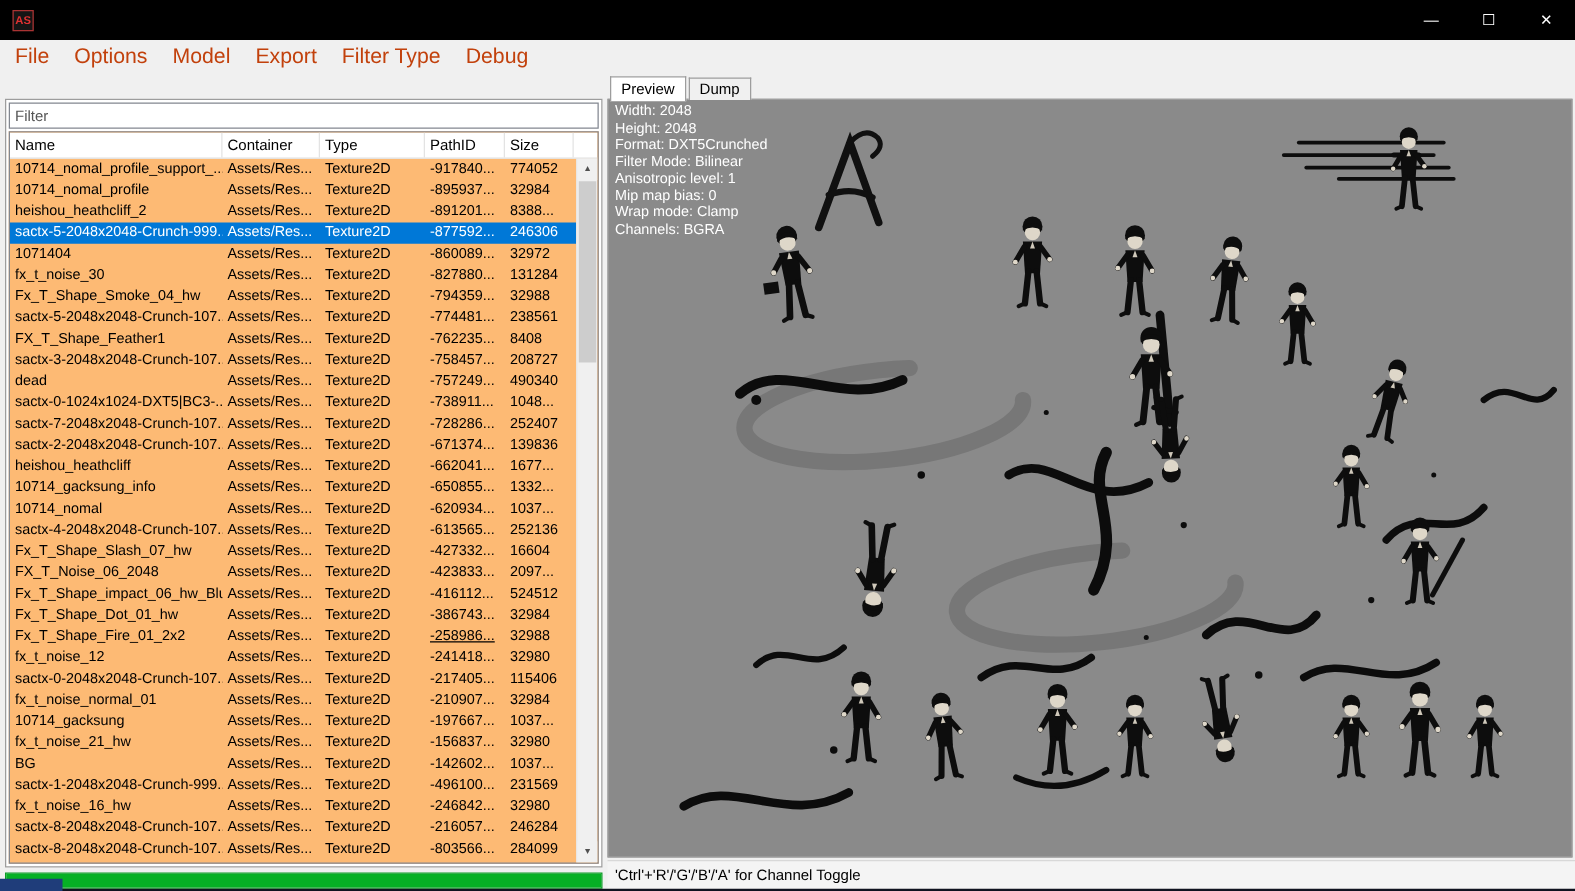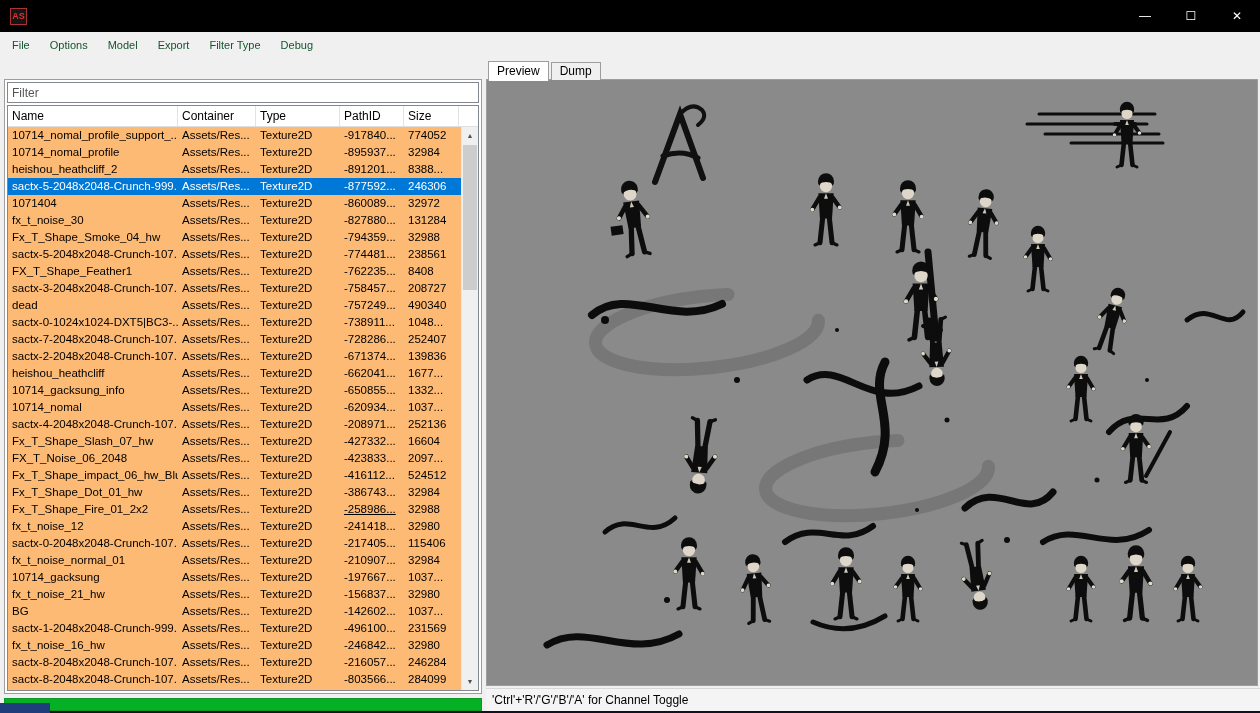--- a/index.html
+++ b/index.html
@@ -8,21 +8,21 @@
 
   
   .titlebar { position:absolute; top:0; left:0; right:0; height:32px; background:#000; color:#fff; display:flex; align-items:center; }
   .app-icon { width:17px; height:17px; margin:0 8px 0 10px; background:#151515; border:1px solid #a33; color:#e03131; font-size:9px; font-weight:bold; display:flex; align-items:center; justify-content:center; flex:0 0 auto; }
   .title-text { font-size:12px; white-space:nowrap; overflow:hidden; }
   .win-controls { margin-left:auto; display:flex; height:100%; }
   .win-btn { width:46px; height:100%; display:flex; align-items:center; justify-content:center; color:#fff; font-size:12px; cursor:default; }
 
   
   .menubar { position:absolute; top:32px; left:0; right:0; height:26px; background:#f0f0f0; display:flex; padding-left:2px; }
-  .menu-item { padding:1px 10px; font-size:11px; color:#14532d; display:flex; align-items:center; }
+  .menu-item { padding:1px 10px; font-size:17px; color:#c2410c; display:flex; align-items:center; }
 
   
   .tabs { display:flex; height:20px; align-items:flex-end; padding-left:2px; position:relative; z-index:2; }
   .tab { font-size:12px; padding:2px 8px 2px; background:#f0f0f0; border:1px solid #9d9d9d; border-bottom:none; margin-right:2px; height:18px; line-height:13px; color:#000; white-space:nowrap; }
   .tab.active { background:#fff; height:20px; margin-bottom:-1px; padding-top:3px; }
 
   
   .left-panel { position:absolute; left:4px; top:60px; width:478px; height:634px; }
   .tab-page { position:absolute; top:19px; left:0; right:0; bottom:0; background:#fff; border:1px solid #9d9d9d; padding:2px; display:flex; flex-direction:column; }
   .filter { height:21px; border:1px solid #828790; font-size:12px; padding:0 4px; margin-bottom:2px; outline:none; width:100%; color:#000; }
@@ -216,21 +216,21 @@
               <div class="lv-cell" style="width: 170px;">10714_nomal</div>
               <div class="lv-cell" style="width: 78px;">Assets/Res...</div>
               <div class="lv-cell" style="width: 84px;">Texture2D</div>
               <div class="lv-cell" style="width: 64px;">-620934...</div>
               <div class="lv-cell" style="width: 55px;">1037...</div>
             </div>
             <div class="lv-row">
               <div class="lv-cell" style="width: 170px;">sactx-4-2048x2048-Crunch-107...</div>
               <div class="lv-cell" style="width: 78px;">Assets/Res...</div>
               <div class="lv-cell" style="width: 84px;">Texture2D</div>
-              <div class="lv-cell" style="width: 64px;">-208971...</div>
+              <div class="lv-cell" style="width: 64px;">-613565...</div>
               <div class="lv-cell" style="width: 55px;">252136</div>
             </div>
             <div class="lv-row">
               <div class="lv-cell" style="width: 170px;">Fx_T_Shape_Slash_07_hw</div>
               <div class="lv-cell" style="width: 78px;">Assets/Res...</div>
               <div class="lv-cell" style="width: 84px;">Texture2D</div>
               <div class="lv-cell" style="width: 64px;">-427332...</div>
               <div class="lv-cell" style="width: 55px;">16604</div>
             </div>
             <div class="lv-row">
@@ -432,20 +432,30 @@
           <use href="#fig" transform="translate(202 497) scale(-1.1 1.1)"></use>
           <use href="#fig" transform="translate(269 512) rotate(-6) scale(1.05)"></use>
           <use href="#fig" transform="translate(359 507) scale(1.1)"></use>
           <use href="#fig" transform="translate(421 512) scale(-1 1)"></use>
           <use href="#fig" transform="translate(489 492) rotate(172) scale(1.05)"></use>
           <use href="#fig" transform="translate(594 512)"></use>
           <use href="#fig" transform="translate(649 507) scale(-1.15 1.15)"></use>
           <use href="#fig" transform="translate(701 512)"></use>
         </g>
       </svg>
+      <div class="preview-info">
+          <div class="info-line">Width: 2048</div>
+          <div class="info-line">Height: 2048</div>
+          <div class="info-line">Format: DXT5Crunched</div>
+          <div class="info-line">Filter Mode: Bilinear</div>
+          <div class="info-line">Anisotropic level: 1</div>
+          <div class="info-line">Mip map bias: 0</div>
+          <div class="info-line">Wrap mode: Clamp</div>
+          <div class="info-line">Channels: BGRA</div>
+        </div>
     </div>
   </div>
 
   <div class="statusbar">
     <span class="status-text">'Ctrl'+'R'/'G'/'B'/'A' for Channel Toggle</span>
   </div>
 
   <div class="progressbar">
     <div class="progress-fill" style="width: 100%;"></div>
   </div>

